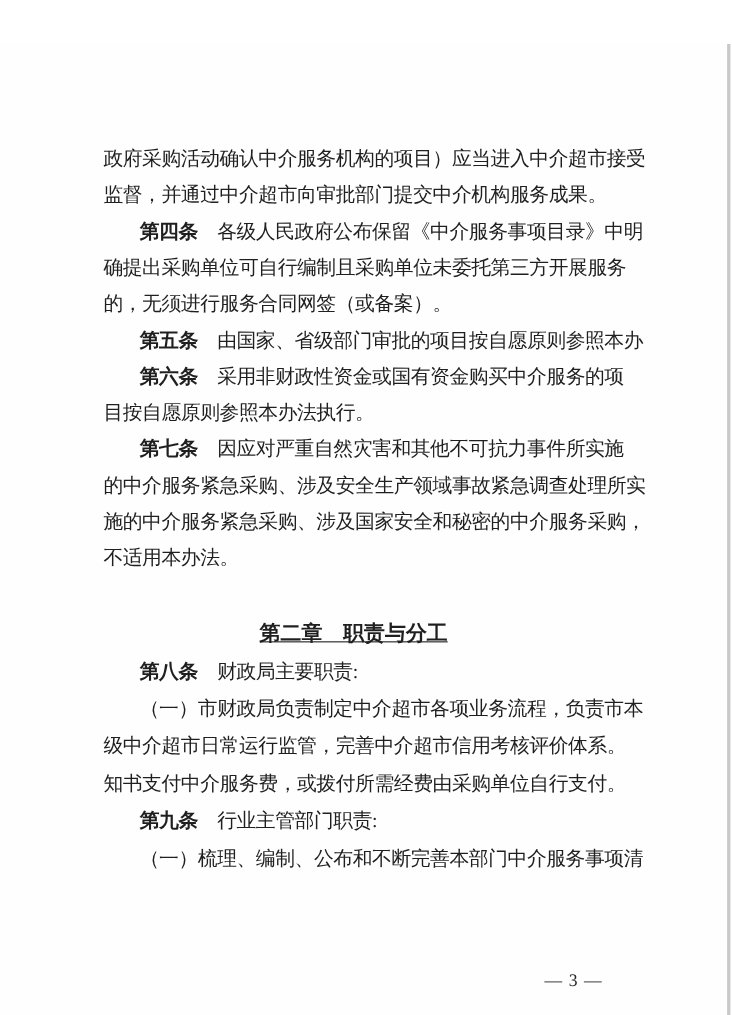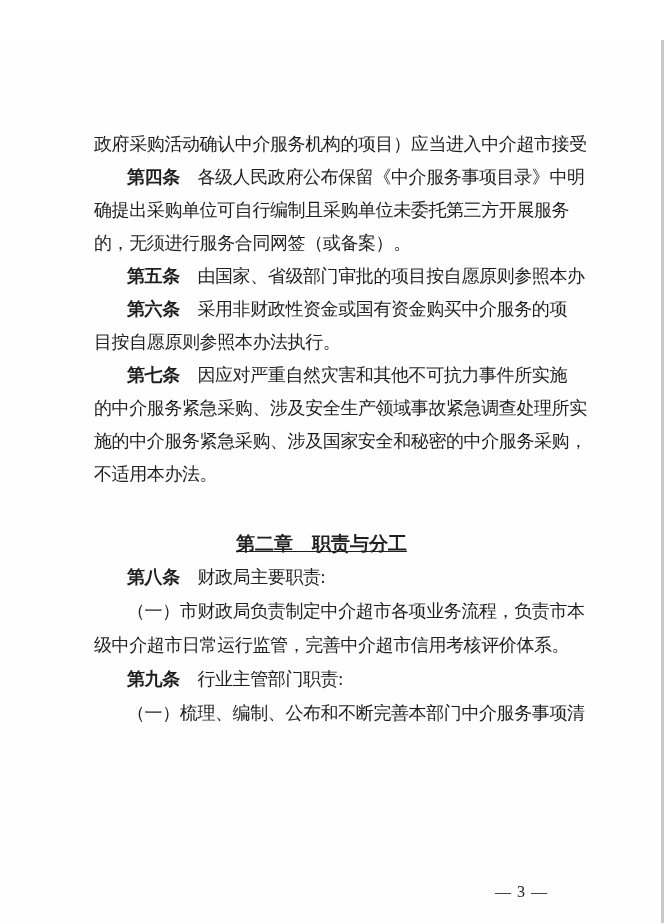--- a/index.html
+++ b/index.html
@@ -79,40 +79,42 @@
 </style>
 </head>
 <body>
 
 <div class="page">
 
   <div class="text-col">
 
     <div class="sec1">
       <div class="line"><span>政府采购活动确认中介服务机构的项目）应当进入中介超市接受</span></div>
+      <div class="line"><span>监督，并通过中介超市向审批部门提交中介机构服务成果。</span></div>
       <div class="line indent"><span class="lead">第四条</span><span>　各级人民政府公布保留《中介服务事项目录》中明</span></div>
       <div class="line"><span>确提出采购单位可自行编制且采购单位未委托第三方开展服务</span></div>
       <div class="line"><span>的，无须进行服务合同网签（或备案）。</span></div>
       <div class="line indent"><span class="lead">第五条</span><span>　由国家、省级部门审批的项目按自愿原则参照本办</span></div>
       <div class="line indent"><span class="lead">第六条</span><span>　采用非财政性资金或国有资金购买中介服务的项</span></div>
       <div class="line"><span>目按自愿原则参照本办法执行。</span></div>
       <div class="line indent"><span class="lead">第七条</span><span>　因应对严重自然灾害和其他不可抗力事件所实施</span></div>
       <div class="line"><span>的中介服务紧急采购、涉及安全生产领域事故紧急调查处理所实</span></div>
       <div class="line"><span>施的中介服务紧急采购、涉及国家安全和秘密的中介服务采购，</span></div>
       <div class="line"><span>不适用本办法。</span></div>
     </div>
 
     <div class="spacer"></div>
 
     <div class="chapter">第二章　职责与分工</div>
 
     <div class="sec2">
       <div class="line indent"><span class="lead">第八条</span><span>　财政局主要职责:</span></div>
       <div class="line indent"><span>（一）市财政局负责制定中介超市各项业务流程，负责市本</span></div>
       <div class="line"><span>级中介超市日常运行监管，完善中介超市信用考核评价体系。</span></div>
+      <div class="line"><span>知书支付中介服务费，或拨付所需经费由采购单位自行支付。</span></div>
       <div class="line indent"><span class="lead">第九条</span><span>　行业主管部门职责:</span></div>
       <div class="line indent"><span>（一）梳理、编制、公布和不断完善本部门中介服务事项清</span></div>
     </div>
 
   </div>
 
   <div class="page-number">— 3 —</div>
 
   <div class="edge-right"></div>
   <div class="edge-bottom"></div>

